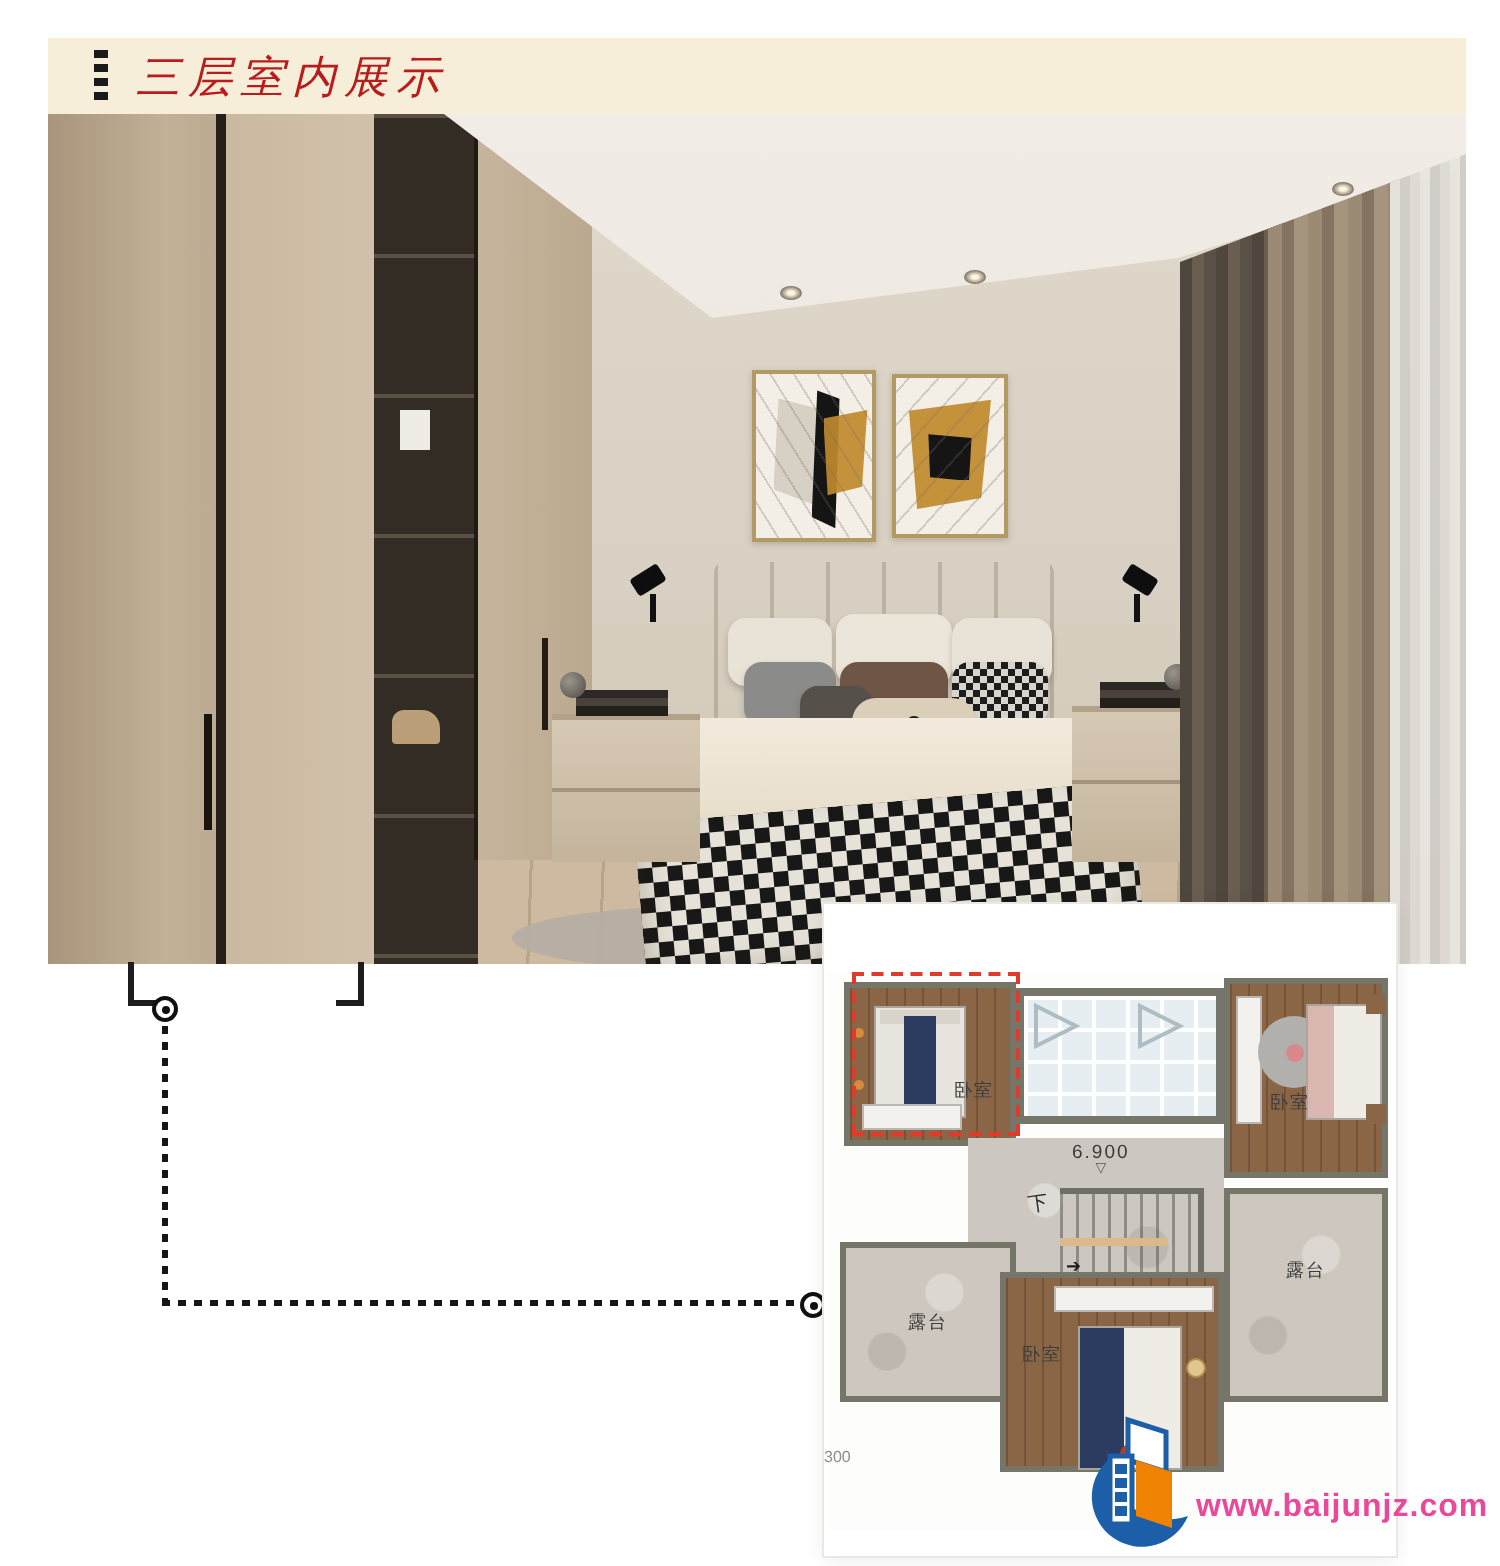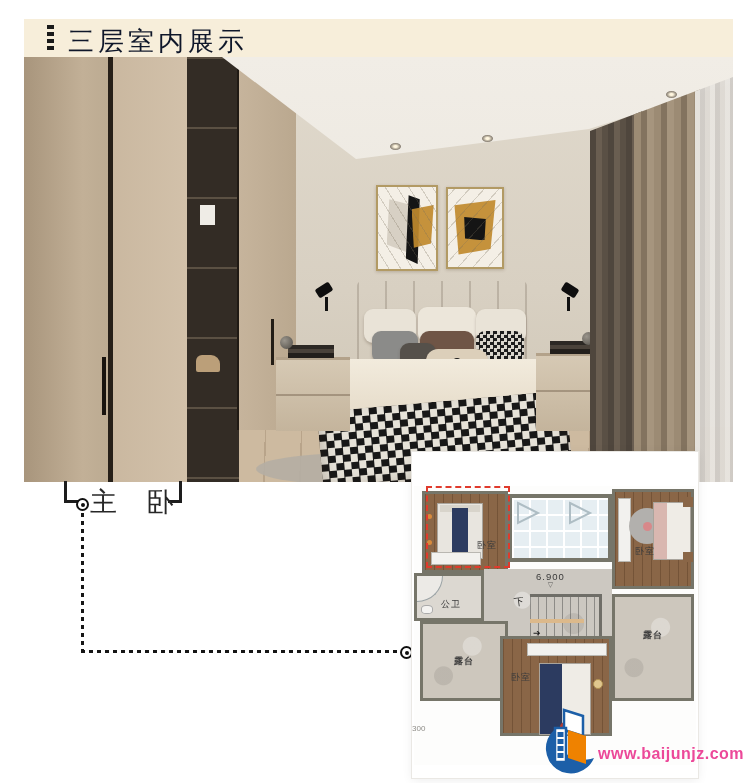--- a/index.html
+++ b/index.html
@@ -5,22 +5,22 @@
   * { margin:0; padding:0; box-sizing:border-box; }
   body { background:#fff; font-family:"Liberation Sans", sans-serif; }
   #screen { position:relative; width:750px; height:783px; background:#ffffff; overflow:hidden; }
   .abs { position:absolute; }
 
   
   .header { position:absolute; left:24px; top:19px; width:709px; height:38px;
             background:#f7eeda; display:flex; align-items:center; }
   .dash-icon { position:absolute; left:23px; top:6px; width:7px; height:27px;
                background:repeating-linear-gradient(180deg,#1a1a1a 0 4px,transparent 4px 7px); }
-  .header-title { position:absolute; left:44px; top:5px; font-size:26px; color:#0f172a;
-                  letter-spacing:4px; font-weight:500; }
+  .header-title { position:absolute; left:44px; top:5px; font-size:22px; color:#b91c1c;
+                  letter-spacing:4px; font-weight:500;font-style:italic; }
 
   
   .photo { position:absolute; left:24px; top:57px; width:709px; height:425px; overflow:hidden; background:#d8d0c2; }
   .photo .abs { position:absolute; }
   .wall { inset:0; background:linear-gradient(180deg,#e0d9cc 0%,#d8d0c2 55%,#cdc4b3 100%); }
   .floor { left:205px; top:370px; width:504px; height:55px;
            background:#cdbaa0;
            background-image:repeating-linear-gradient(92deg,rgba(110,85,60,.22) 0 1.5px,transparent 1.5px 36px); }
   .rug { left:232px; top:396px; width:200px; height:32px; background:#b5aea3; border-radius:50%; opacity:.9; }
 
@@ -170,21 +170,21 @@
   .downTxt { position:absolute; left:30px; top:26px; font-size:10px; color:#2e2e2c; transform:rotate(-8deg); }
   .stairs { left:116px; top:108px; width:72px; height:48px;
             background:linear-gradient(90deg,#c3c3c1,#9f9f9d);
             background-image:repeating-linear-gradient(90deg,rgba(90,90,88,.55) 0 1.5px,transparent 1.5px 8px);
             border-top:3px solid #6f6e68; border-right:3px solid #6f6e68; }
   .rail { position:absolute; left:0; top:22px; width:54px; height:4px; background:#dcb98b; }
   .stair-arrow { position:absolute; left:3px; bottom:4px; font-size:9px; color:#1d1d1d; }
   .landing { left:86px; top:157px; width:102px; height:4px; background:#dcc49c; }
   .terrace { background-color:#cdc7bd;
              background-image:radial-gradient(circle at 60% 30%,rgba(255,255,255,.3) 0 9px,transparent 10px),
-                              radial-gradient(circle at 25% 70%,rgba(150,145,138,.3) 0 9px,transparent 10px);font-weight:bold; }
+                              radial-gradient(circle at 25% 70%,rgba(150,145,138,.3) 0 9px,transparent 10px); }
   .terL { left:6px; top:135px; width:88px; height:80px; }
   .terR { left:198px; top:108px; width:82px; height:107px; }
   .rBot { left:86px; top:150px; width:112px; height:100px; }
   .botWard { left:24px; top:4px; width:80px; height:13px; background:#f2f1ee; border:1px solid #b9b7b1; }
   .botBed { left:36px; top:24px; width:52px; height:72px; background:#efece6; border:1px solid #a9a49c; }
   .botBedNavy { left:0; top:0; width:22px; height:100%; background:#2c3b60; }
   .botDeco { left:20px; bottom:2px; width:10px; height:10px; border-radius:50%; background:#bc3a2c; }
   .botSink { right:6px; top:40px; width:10px; height:10px; border-radius:50%; background:#e0c78e; border:1px solid #b09050; }
   .plan-label { position:absolute; font-size:9px; color:#3c3c3c; letter-spacing:1px; white-space:nowrap; }
   .lblTL { right:8px; bottom:18px; } .lblTR { left:20px; bottom:28px; } .lblBot { left:8px; top:32px; }
@@ -275,21 +275,20 @@
 
     <div class="abs curtains">
       <div class="curtDark"></div>
       <div class="curtMain"></div>
       <div class="curtSheer"></div>
     </div>
   </div>
 
   <div class="bkL"></div>
   <div class="bkR"></div>
-  <div class="room-label">主 卧</div>
   <div class="marker mk1"></div>
   <div class="vline"></div>
   <div class="hline"></div>
   <div class="marker mk2"></div>
 
   <div class="overlay">
     <div class="plan">
 
       <div class="abs rTL wood wall3">
         <div class="abs tlBed">
@@ -314,25 +313,20 @@
         <div class="abs trWard"></div>
         <div class="abs trRug"></div>
         <div class="abs trBed">
           <div class="abs trBedPink"></div>
         </div>
         <div class="abs trNs1"></div>
         <div class="abs trNs2"></div>
         <span class="plan-label lblTR">卧室</span>
       </div>
 
-      <div class="abs rBath wall3">
-        <div class="abs shower"></div>
-        <div class="abs wc"></div>
-        <span class="plan-label lblBath">公卫</span>
-      </div>
 
       <div class="abs hall">
         <div class="elev">
           <div class="num">6.900</div>
           <div class="tri">▽</div>
         </div>
         <span class="downTxt">下</span>
       </div>
 
       <div class="abs stairs">

